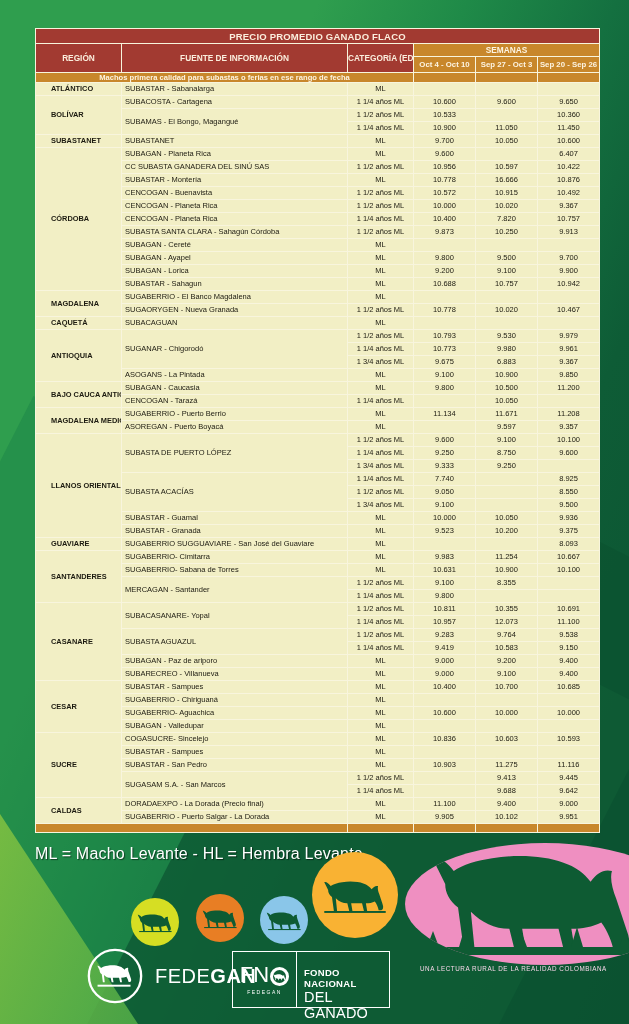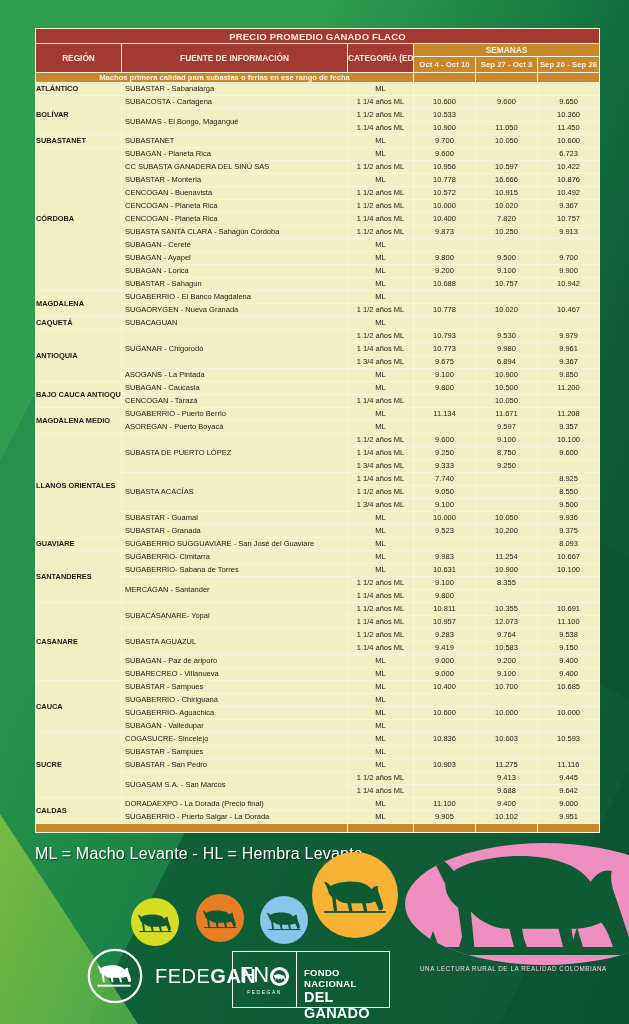--- a/index.html
+++ b/index.html
@@ -20,21 +20,21 @@
     border:1px solid #f8f5dd; }
   table.price td{ border:1px solid #f8f5dd; overflow:hidden; white-space:nowrap; }
   td.hdr{ background:#a23a31; color:#fbeedd; font-weight:bold; text-align:center; }
   td.title-cell{ height:15px; font-size:9.5px; letter-spacing:.2px; }
   td.colhdr{ font-size:8.3px; }
   td.orange{ background:#c8872b; color:#fdf4e2; font-weight:bold; text-align:center; }
   td.semanas{ height:13px; font-size:8.3px;margin-top:10px; }
   td.week{ height:16px; font-size:7.8px; }
   td.banner-cell{ height:9px; font-size:7.6px; }
   td.data{ background:#f2efc5; color:#1c1a10; font-size:7.5px; height:12px; line-height:12px; }
-  td.region-cell{ font-weight:bold; text-align:left; padding-left:0; font-size:7.4px; }
+  td.region-cell{ font-weight:bold; text-align:left; padding-left:15px; font-size:7.4px; }
   td.source-cell{ text-align:left; padding-left:3px;margin-top:16px; }
   td.cat-cell, td.price-cell{ text-align:center; }
   td.bottom-orange{ background:#c8872b; height:9px; }
 
   
   .note{ position:absolute; left:35px; top:845px; color:#fff; font-weight:normal; font-size:16px;
     text-shadow:1px 1px 1px rgba(0,0,0,.55); letter-spacing:.2px; }
 
   .badge{ position:absolute; border-radius:50%; display:flex; align-items:center; justify-content:center; }
   .badge svg{ display:block; }
@@ -54,21 +54,21 @@
   .fng{ position:absolute; left:232px; top:951px; width:158px; height:57px;
     border:1.5px solid #fff; display:flex; color:#fff; }
   .fng-left{ width:64px; border-right:1.5px solid #fff; display:flex; flex-direction:column;
     align-items:center; justify-content:center; }
   .fng-acronym{ display:flex; align-items:flex-end; font-weight:normal; font-size:22px; line-height:22px; }
   .fng-g{ width:19px; height:19px; border:3px solid #fff; border-radius:50%; margin-left:1px;
     display:flex; align-items:center; justify-content:center; }
   .fng-brand{ font-size:5px; letter-spacing:1.5px; margin-top:3px; }
   .fng-right{ flex:1; display:flex; flex-direction:column; justify-content:center; padding-left:7px; }
   .fng-line1{ font-size:9.5px; font-weight:bold; letter-spacing:.3px;margin-top:28px; }
-  .fng-line2{ font-size:14.5px; font-weight:bold; letter-spacing:.2px; }
+  .fng-line2{ font-size:14.5px; font-weight:normal; letter-spacing:.2px; }
 
   .contexto{ position:absolute; left:420px; top:962px; }
   .contexto-title{ color:#fff; font-weight:bold; font-size:21px; letter-spacing:.2px; }
   .contexto-sub{ color:#f6d7e9; font-size:6.3px; letter-spacing:.55px; margin-top:3px; }
 </style>
 </head>
 <body>
 
 <svg width="0" height="0" style="position:absolute">
   <symbol id="cow" viewBox="0 0 100 58">
@@ -150,21 +150,21 @@
           <td class="data price-cell">9.700</td>
           <td class="data price-cell">10.050</td>
           <td class="data price-cell">10.600</td>
         </tr>
         <tr>
           <td class="data region-cell" rowspan="11">CÓRDOBA</td>
           <td class="data source-cell" rowspan="1">SUBAGAN - Planeta Rica</td>
           <td class="data cat-cell">ML</td>
           <td class="data price-cell">9.600</td>
           <td class="data price-cell"></td>
-          <td class="data price-cell">6.723</td>
+          <td class="data price-cell">6.407</td>
         </tr>
         <tr>
           <td class="data source-cell" rowspan="1">CC SUBASTA GANADERA DEL SINÚ SAS</td>
           <td class="data cat-cell">1 1/2 años ML</td>
           <td class="data price-cell">10.956</td>
           <td class="data price-cell">10.597</td>
           <td class="data price-cell">10.422</td>
         </tr>
         <tr>
           <td class="data source-cell" rowspan="1">SUBASTAR - Montería</td>
@@ -262,21 +262,21 @@
         </tr>
         <tr>
           <td class="data cat-cell">1 1/4 años ML</td>
           <td class="data price-cell">10.773</td>
           <td class="data price-cell">9.980</td>
           <td class="data price-cell">9.961</td>
         </tr>
         <tr>
           <td class="data cat-cell">1 3/4 años ML</td>
           <td class="data price-cell">9.675</td>
-          <td class="data price-cell">6.894</td>
+          <td class="data price-cell">6.883</td>
           <td class="data price-cell">9.367</td>
         </tr>
         <tr>
           <td class="data source-cell" rowspan="1">ASOGANS - La Pintada</td>
           <td class="data cat-cell">ML</td>
           <td class="data price-cell">9.100</td>
           <td class="data price-cell">10.900</td>
           <td class="data price-cell">9.850</td>
         </tr>
         <tr>
@@ -433,21 +433,21 @@
           <td class="data price-cell">9.400</td>
         </tr>
         <tr>
           <td class="data source-cell" rowspan="1">SUBARECREO - Villanueva</td>
           <td class="data cat-cell">ML</td>
           <td class="data price-cell">9.000</td>
           <td class="data price-cell">9.100</td>
           <td class="data price-cell">9.400</td>
         </tr>
         <tr>
-          <td class="data region-cell" rowspan="4">CAUCA</td>
+          <td class="data region-cell" rowspan="4">CESAR</td>
           <td class="data source-cell" rowspan="1">SUBASTAR - Sampues</td>
           <td class="data cat-cell">ML</td>
           <td class="data price-cell">10.400</td>
           <td class="data price-cell">10.700</td>
           <td class="data price-cell">10.685</td>
         </tr>
         <tr>
           <td class="data source-cell" rowspan="1">SUGABERRIO - Chiriguaná</td>
           <td class="data cat-cell">ML</td>
           <td class="data price-cell"></td>

